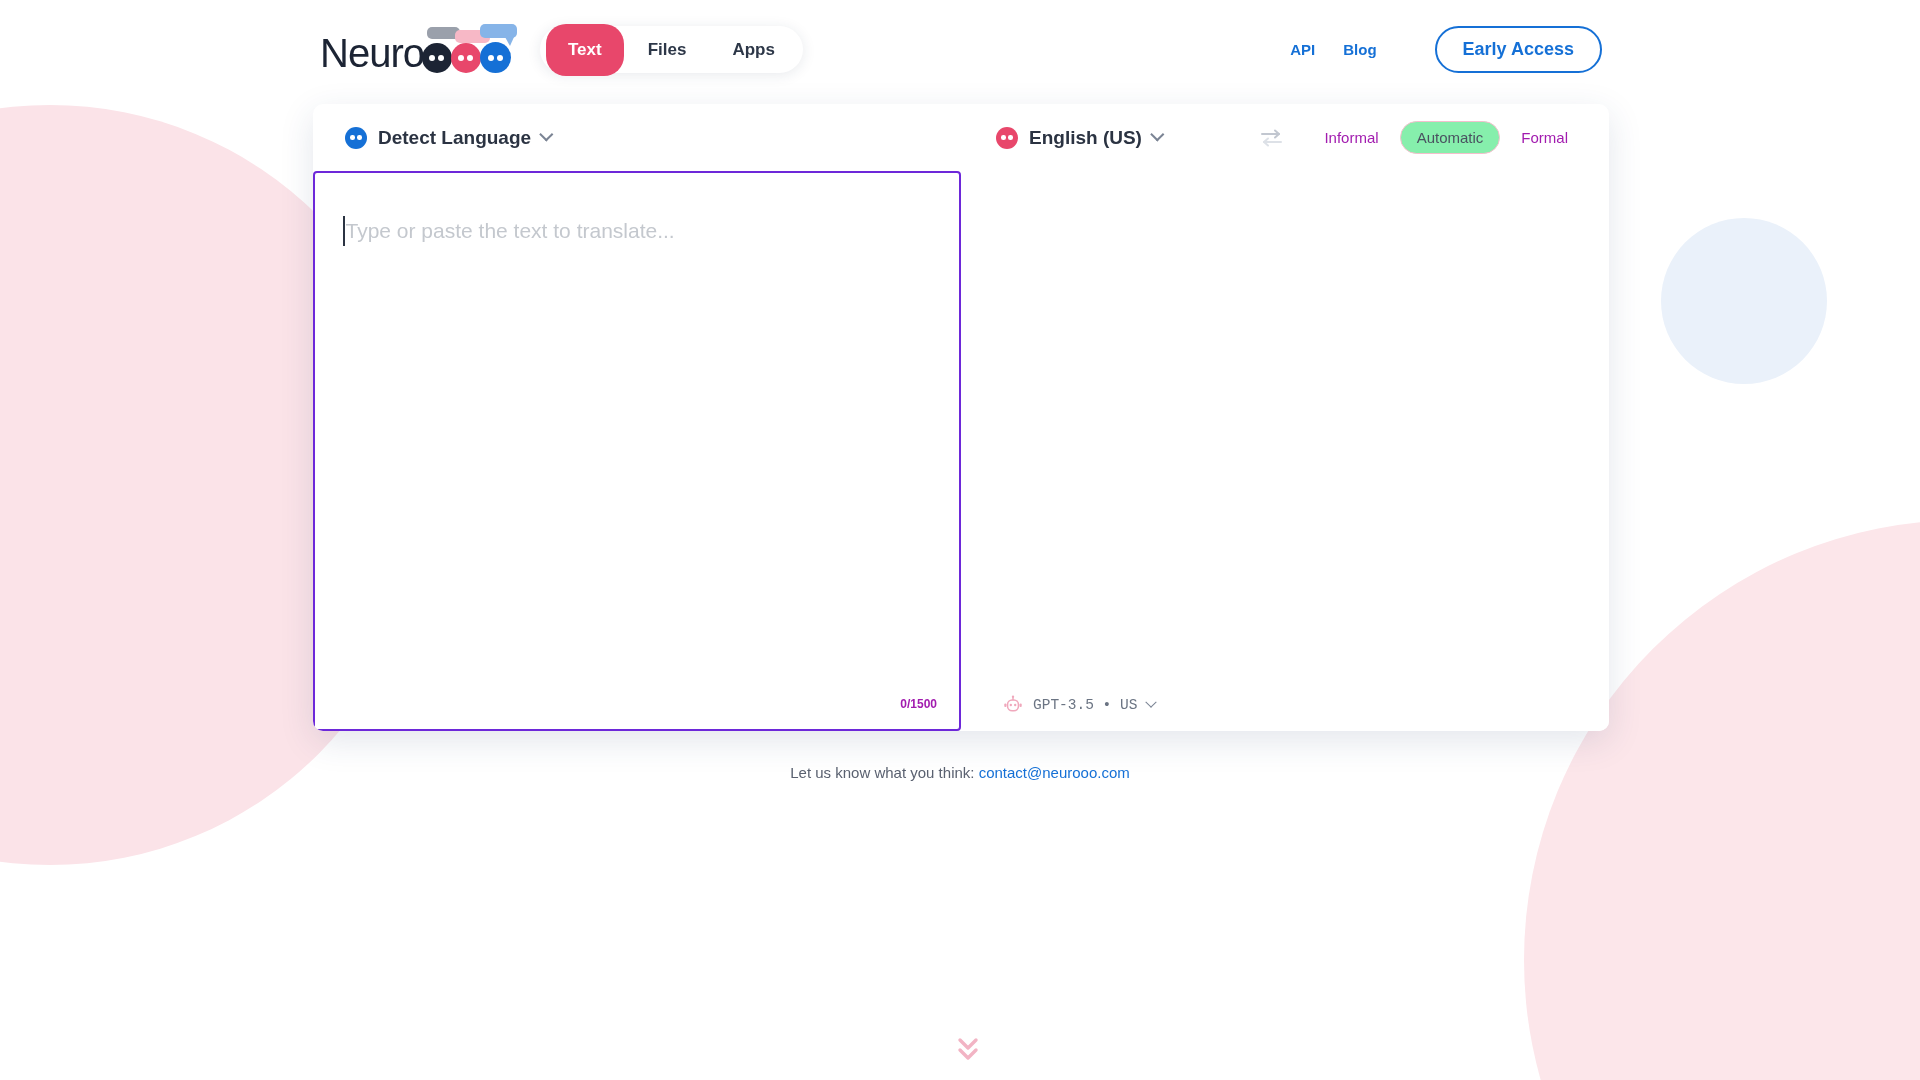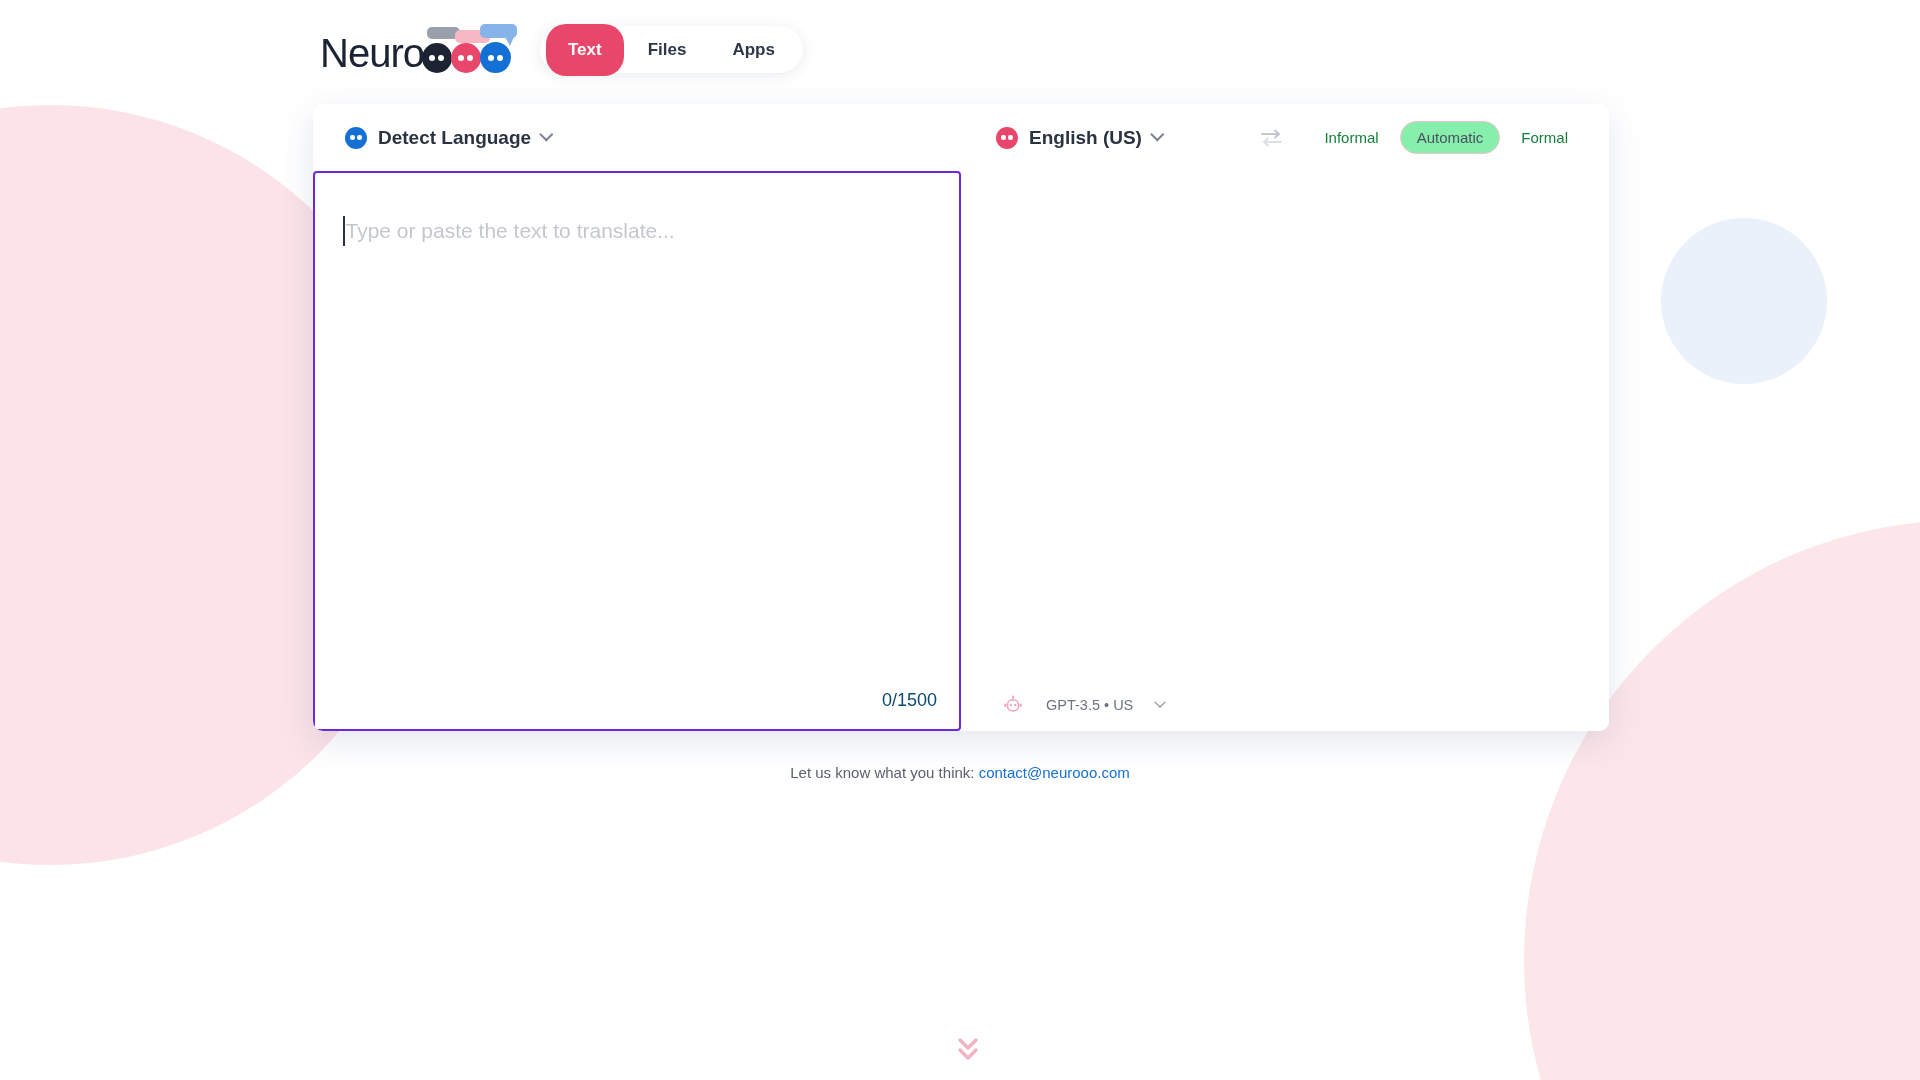--- a/index.html
+++ b/index.html
@@ -268,21 +268,21 @@
   
   #formality {
     position: absolute;
     right: 24px;
     display: flex;
     align-items: center;
     gap: 4px;
   }
   .formality-opt {
     font-size: 15px;
-    color: #15803d;
+    color: #a21caf;
     padding: 7px 16px;
     border-radius: 18px;
     cursor: pointer;
     white-space: nowrap;
     border: 1.5px solid transparent;
   }
   .formality-opt.active {
     color: #4a5160;
     background: #86efac;
     border: 1.5px solid #f3bfcc;
@@ -329,32 +329,34 @@
   #source-placeholder {
     font-size: 21px;
     color: #c4c8ce;
     white-space: nowrap;
   }
 
   #char-counter {
     position: absolute;
     right: 22px;
     bottom: 18px;
-    font-size: 18px;
-    color: #0c4a6e;
+    font-size: 12px;
+    color: #a21caf;
+    font-weight: bold;
   }
 
   #model-selector {
     position: absolute;
     left: 42px;
     bottom: 16px;
     display: flex;
     align-items: center;
-    gap: 23px;
-    cursor: pointer;
+    gap: 10px;
+    cursor: pointer;
+    font-family: Liberation Mono, monospace;
   }
   #model-label {
     font-size: 14.5px;
     color: #6b7483;
     white-space: nowrap;
   }
   .chev-down-sm {
     width: 8px; height: 8px;
     border-right: 1.8px solid #7b8494;
     border-bottom: 1.8px solid #7b8494;
@@ -430,20 +432,25 @@
         </span>
       </span>
     </div>
 
     <div id="tabs">
       <div class="tab active">Text</div>
       <div class="tab">Files</div>
       <div class="tab">Apps</div>
     </div>
 
+    <div id="header-right">
+      <a class="header-link">API</a>
+      <a class="header-link">Blog</a>
+      <button id="early-access-btn">Early Access</button>
+    </div>
   </div>
 
   <div id="card">
 
     <div id="lang-bar">
 
       <div class="lang-select" id="source-lang">
         <span class="robot-circle robot-blue">
           <span class="eye"></span>
           <span class="eye"></span>

